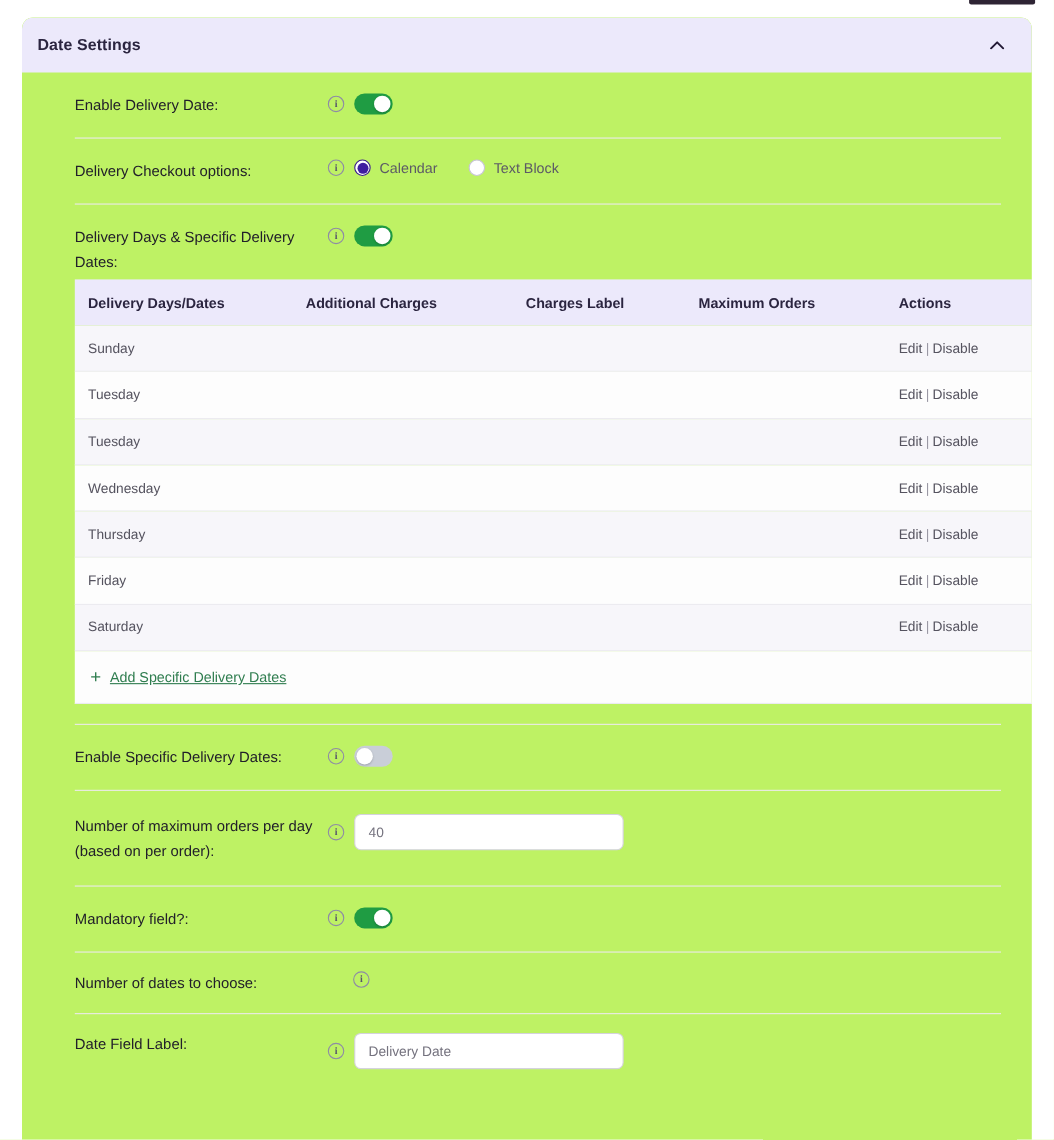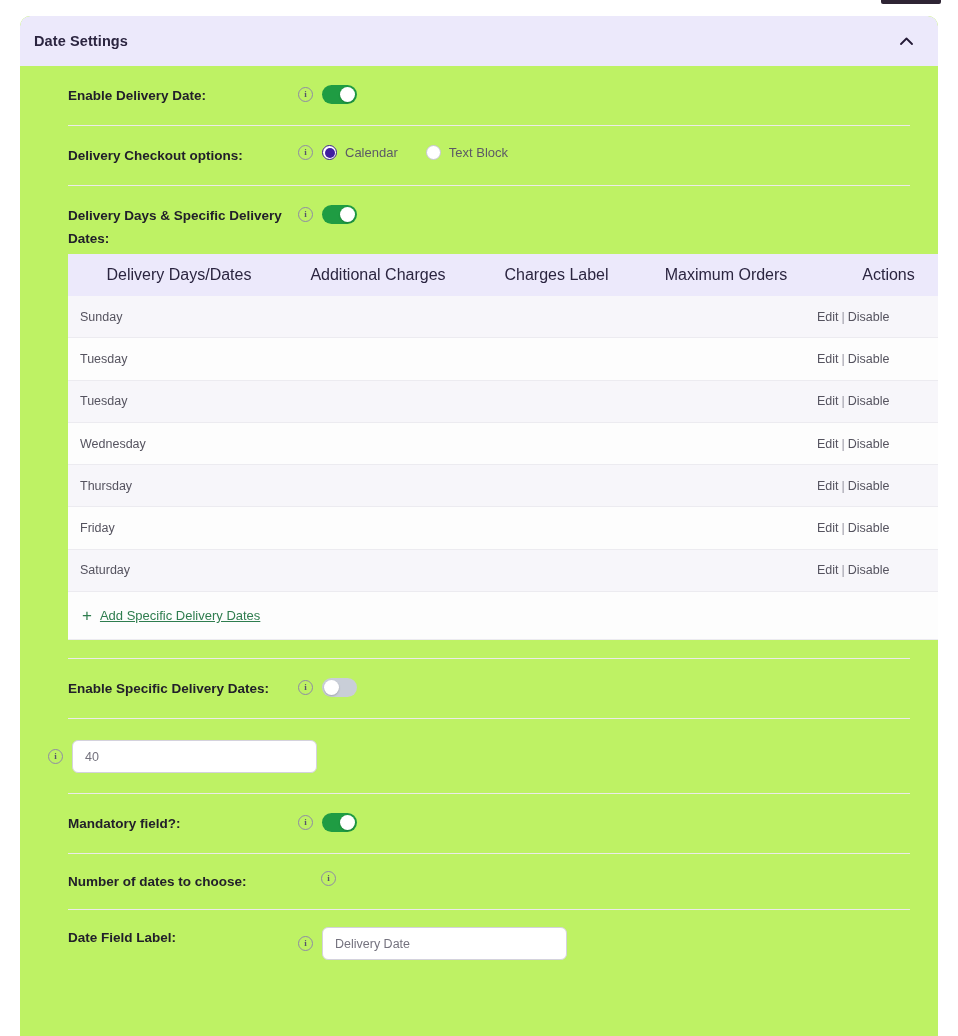--- a/index.html
+++ b/index.html
@@ -74,21 +74,21 @@
   .row-divider {
     height: 1px;
     background: #eceaea;
     margin-left: 48px;
     margin-right: 28px;
   }
   .label {
     width: 250px;
     flex: 0 0 250px;
     font-size: 13.5px;
-    font-weight: bold;
+    font-weight: normal;
     color: #22202a;
     line-height: 23px;
     padding-left: 20px;
   }
   .control {
     display: flex;
     align-items: center;
     gap: 9px;
     padding-top: 1px;
   }
@@ -160,24 +160,23 @@
     margin: 0 0 0 48px;
     width: 892px;
   }
   .table-head {
     display: flex;
     background: #ece9fb;
     height: 42px;
     align-items: center;
   }
   .table-head .th {
-    font-size: 16px;
-    font-weight: normal;
+    font-size: 13px;
+    font-weight: bold;
     color: #2b2540;
-    text-align: center;
   }
   .c1 { width: 210px; flex: 0 0 210px; padding-left: 12px; }
   .c2 { width: 200px; flex: 0 0 200px; }
   .c3 { width: 157px; flex: 0 0 157px; }
   .c4 { width: 182px; flex: 0 0 182px; }
   .c5 { flex: 1 1 auto; }
 
   .table-row {
     display: flex;
     align-items: center;
@@ -395,20 +394,21 @@
           <div class="toggle off">
               <div class="knob"></div>
             </div>
         </div>
       </div>
     </div>
     <div class="row-divider"></div>
 
     <div class="row">
       <div class="row-inner" style="padding:20px 0;">
+        <div class="label">Number of maximum orders per day (based on per order):</div>
         <div class="control">
           <div class="info-icon">i</div>
           <input class="text-input" type="text" value="40" style="">
         </div>
       </div>
     </div>
     <div class="row-divider"></div>
 
     <div class="row">
       <div class="row-inner">

